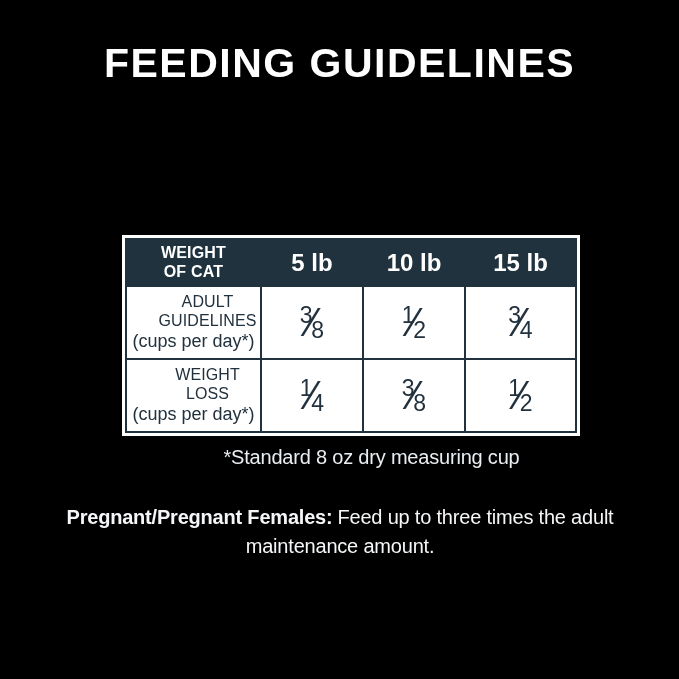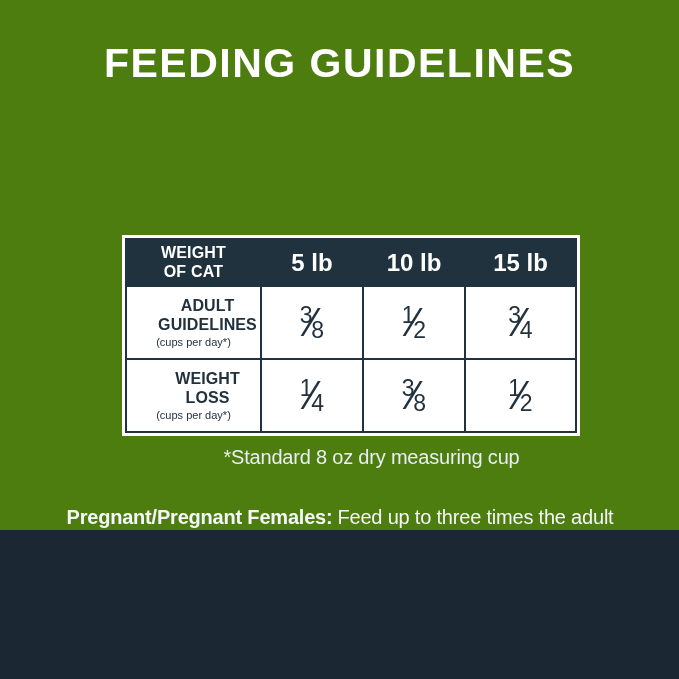--- a/index.html
+++ b/index.html
@@ -1,18 +1,18 @@
 <!DOCTYPE html>
 <html><head>
 <meta charset="utf-8">
 <style>
   html,body { margin:0; padding:0; background:#1b2833; }
   .canvas {
-    position:relative; width:679px; height:530px; overflow:hidden;
-    background:#4d7c0f;
+    position:relative; width:679px; height:679px; overflow:hidden;
+    background:#000000;
     font-family:"Liberation Sans", sans-serif;
     -webkit-font-smoothing:antialiased;
   }
   
   .title {
     position:absolute; left:0; top:40px; width:679px;
     text-align:center; color:#ffffff;
     font-size:41px; font-weight:bold; letter-spacing:1.5px;
   }
   
@@ -37,22 +37,22 @@
   table.feed th, table.feed td {
     border:2px solid #22313e; text-align:center; vertical-align:middle;
     padding:0; box-sizing:border-box;
   }
   tr.hdr { height:47px; }
   tr.body-row { height:73px; }
   tr.hdr th { background:#21323f; color:#ffffff; border-color:#21323f; }
   .hdr-label { font-size:16px; font-weight:bold; line-height:1.15; letter-spacing:0.2px; }
   .hdr-col  { font-size:24px; font-weight:bold; }
   td.cell { background:#ffffff; color:#22313e; }
-  .row-label { font-size:16px; font-weight:bold; line-height:1.18; letter-spacing:0.1px;margin-left:28px; }
-  .row-sub   { font-size:11px; font-weight:normal; margin-top:1px; }
+  .row-label { font-size:16px; font-weight:normal; line-height:1.18; letter-spacing:0.1px;margin-left:28px; }
+  .row-sub   { font-size:18px; font-weight:normal; margin-top:1px; }
   
   .frac { color:#22313e; white-space:nowrap; display:inline-block; }
   .frac .num { font-size:23px; vertical-align:13px; margin-right:-4px; }
   .frac .slash { font-size:40px; font-weight:normal; line-height:0; }
   .frac .den { font-size:23px; vertical-align:-2px; margin-left:-4px; }
   
   .footnote {
     position:absolute; left:0; top:446px; width:679px; text-align:center;
     color:#e9eef2; font-size:20px; letter-spacing:-0.2px;margin-left:32px;
   }

